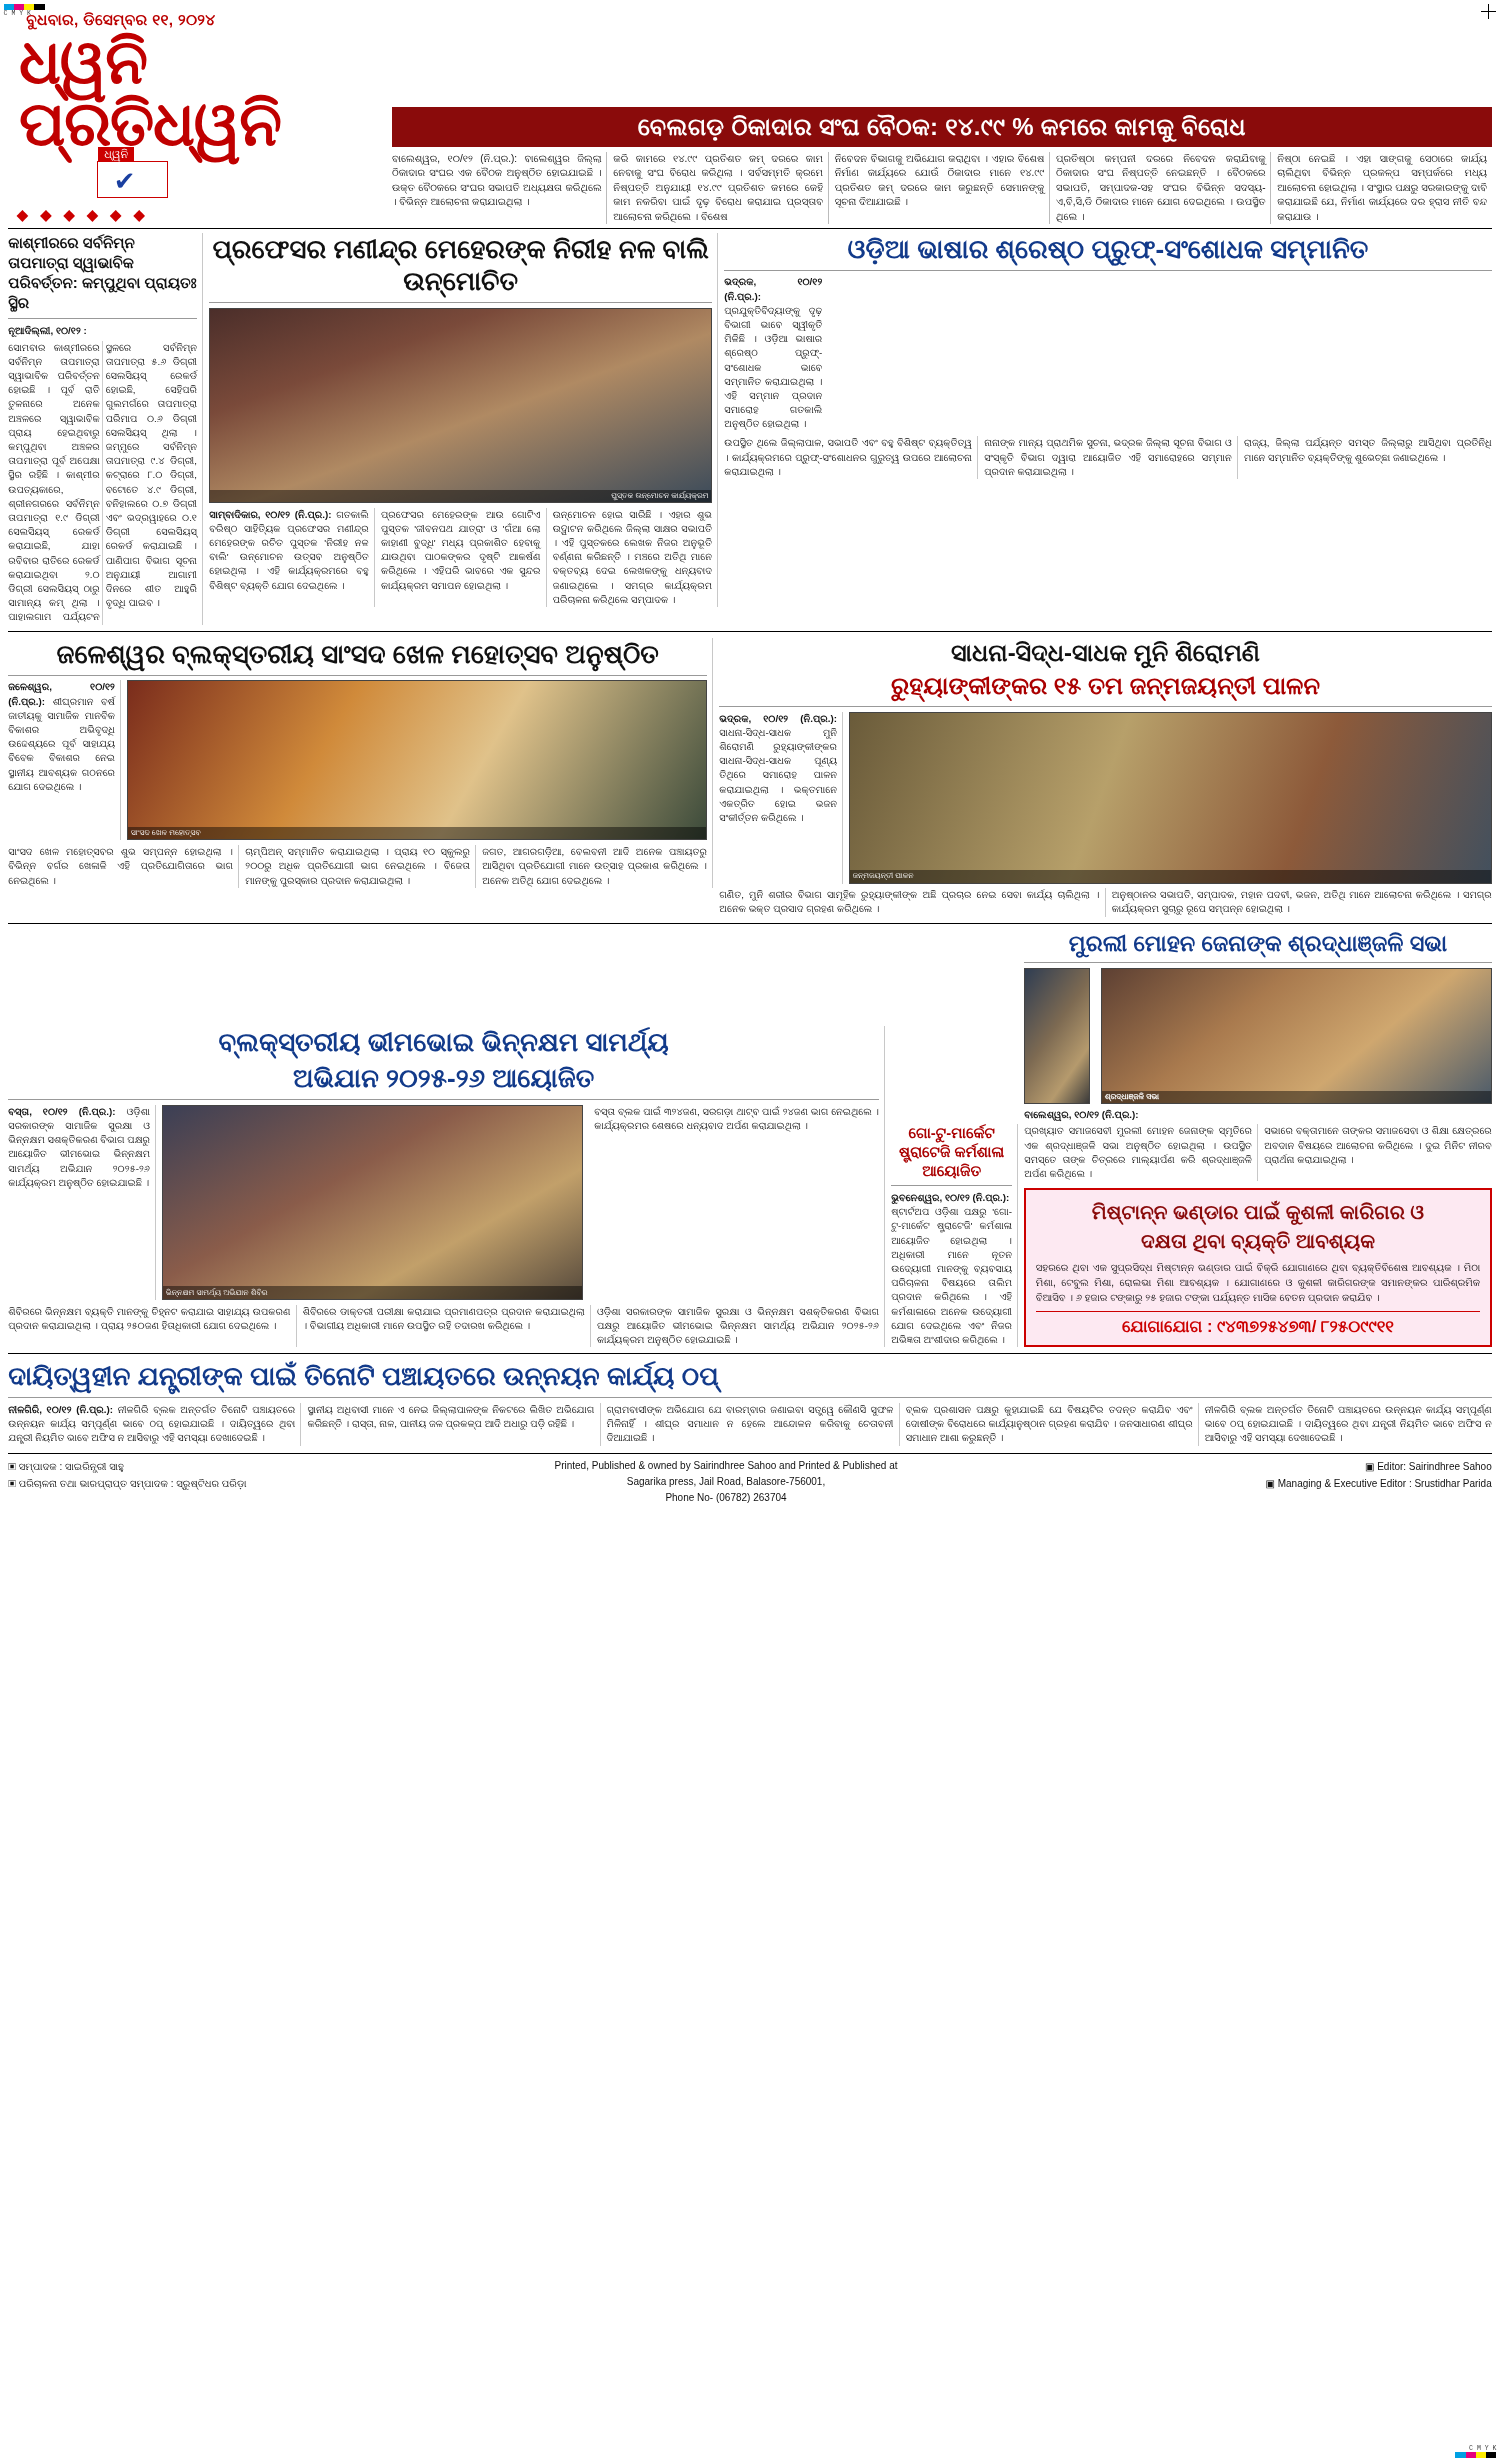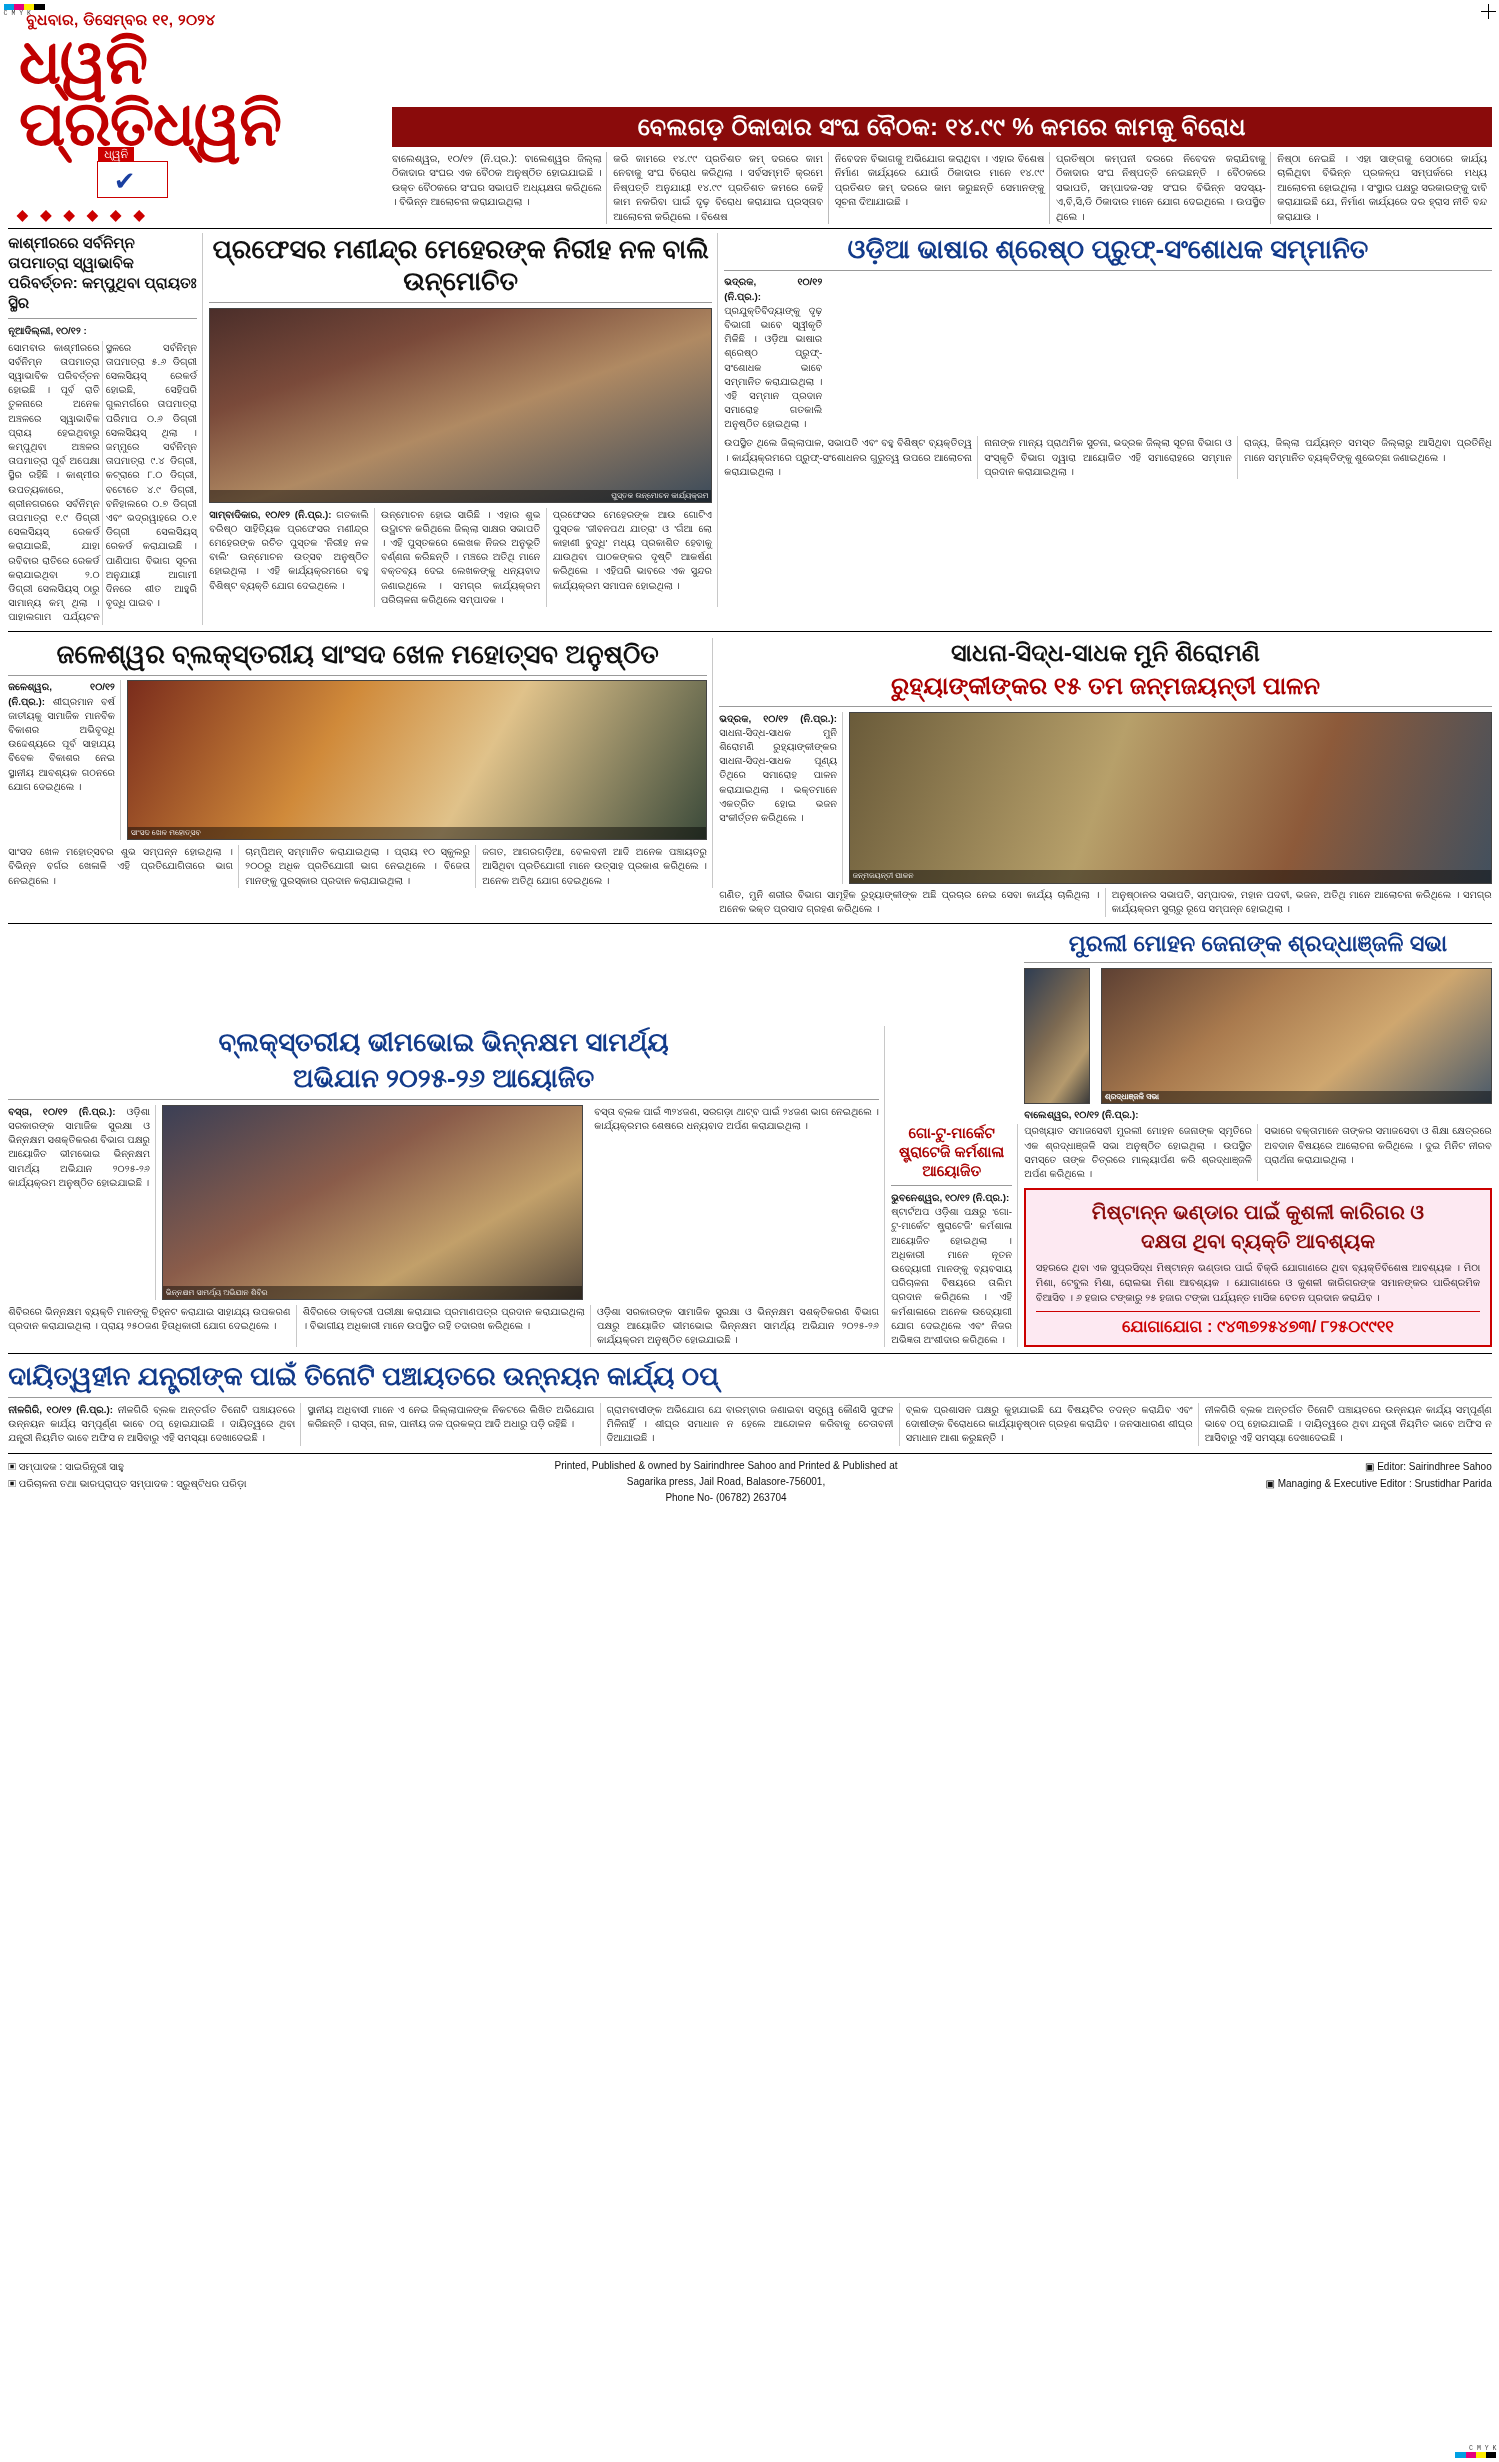--- a/index.html
+++ b/index.html
@@ -155,22 +155,22 @@
       <div class="headline">ପ୍ରଫେସର ମଣୀନ୍ଦ୍ର ମେହେରଙ୍କ ନିରୀହ ନଳ ବାଲି ଉନ୍ମୋଚିତ</div>
       <div class="thin"></div>
       <div class="photo ph-a" style="height:195px;">
         <div class="cap">ପୁସ୍ତକ ଉନ୍ମୋଚନ କାର୍ଯ୍ୟକ୍ରମ</div>
       </div>
       <div class="cols" style="margin-top:4.7px;">
         <div class="col body-txt">
           <b>ସାମ୍ବାଦିକାର, ୧୦/୧୨ (ନି.ପ୍ର.):</b>
           <span>ଗତକାଲି ବରିଷ୍ଠ ସାହିତ୍ୟିକ ପ୍ରଫେସର ମଣୀନ୍ଦ୍ର ମେହେରଙ୍କ ରଚିତ ପୁସ୍ତକ 'ନିରୀହ ନଳ ବାଲି' ଉନ୍ମୋଚନ ଉତ୍ସବ ଅନୁଷ୍ଠିତ ହୋଇଥିଲା । ଏହି କାର୍ଯ୍ୟକ୍ରମରେ ବହୁ ବିଶିଷ୍ଟ ବ୍ୟକ୍ତି ଯୋଗ ଦେଇଥିଲେ ।</span>
         </div>
+        <div class="col body-txt">ପ୍ରଫେସର ମେହେରଙ୍କ ଆଉ ଗୋଟିଏ ପୁସ୍ତକ 'ଜୀବନପଥ ଯାତ୍ରା' ଓ 'ଗଁଆ ଲୋ କାହାଣୀ ବୁଦ୍ଧି' ମଧ୍ୟ ପ୍ରକାଶିତ ହେବାକୁ ଯାଉଥିବା ପାଠକଙ୍କର ଦୃଷ୍ଟି ଆକର୍ଷଣ କରିଥିଲେ । ଏହିପରି ଭାବରେ ଏକ ସୁନ୍ଦର କାର୍ଯ୍ୟକ୍ରମ ସମାପନ ହୋଇଥିଲା ।</div>
         <div class="col body-txt">ଉନ୍ମୋଚନ ହୋଇ ସାରିଛି । ଏହାର ଶୁଭ ଉଦ୍ଘାଟନ କରିଥିଲେ ଜିଲ୍ଲା ସାକ୍ଷର ସଭାପତି । ଏହି ପୁସ୍ତକରେ ଲେଖକ ନିଜର ଅନୁଭୂତି ବର୍ଣ୍ଣନା କରିଛନ୍ତି । ମଞ୍ଚରେ ଅତିଥି ମାନେ ବକ୍ତବ୍ୟ ଦେଇ ଲେଖକଙ୍କୁ ଧନ୍ୟବାଦ ଜଣାଇଥିଲେ । ସମଗ୍ର କାର୍ଯ୍ୟକ୍ରମ ପରିଚାଳନା କରିଥିଲେ ସମ୍ପାଦକ ।</div>
-        <div class="col body-txt">ପ୍ରଫେସର ମେହେରଙ୍କ ଆଉ ଗୋଟିଏ ପୁସ୍ତକ 'ଜୀବନପଥ ଯାତ୍ରା' ଓ 'ଗଁଆ ଲୋ କାହାଣୀ ବୁଦ୍ଧି' ମଧ୍ୟ ପ୍ରକାଶିତ ହେବାକୁ ଯାଉଥିବା ପାଠକଙ୍କର ଦୃଷ୍ଟି ଆକର୍ଷଣ କରିଥିଲେ । ଏହିପରି ଭାବରେ ଏକ ସୁନ୍ଦର କାର୍ଯ୍ୟକ୍ରମ ସମାପନ ହୋଇଥିଲା ।</div>
       </div>
     </div>
 
     <div class="col">
       <div class="headline blue">ଓଡ଼ିଆ ଭାଷାର ଶ୍ରେଷ୍ଠ ପ୍ରୁଫ୍-ସଂଶୋଧକ ସମ୍ମାନିତ</div>
       <div class="thin"></div>
       <div class="cols">
         <div class="col body-txt" style="flex:0 0 98px;">
           <b>ଭଦ୍ରକ, ୧୦/୧୨ (ନି.ପ୍ର.):</b>
           <span>ପ୍ରଯୁକ୍ତିବିଦ୍ୟାଙ୍କୁ ଦୃଢ଼ ବିଭାଗୀ ଭାବେ ସ୍ୱୀକୃତି ମିଳିଛି । ଓଡ଼ିଆ ଭାଷାର ଶ୍ରେଷ୍ଠ ପ୍ରୁଫ୍-ସଂଶୋଧକ ଭାବେ ସମ୍ମାନିତ କରାଯାଇଥିଲା । ଏହି ସମ୍ମାନ ପ୍ରଦାନ ସମାରୋହ ଗତକାଲି ଅନୁଷ୍ଠିତ ହୋଇଥିଲା ।</span>

